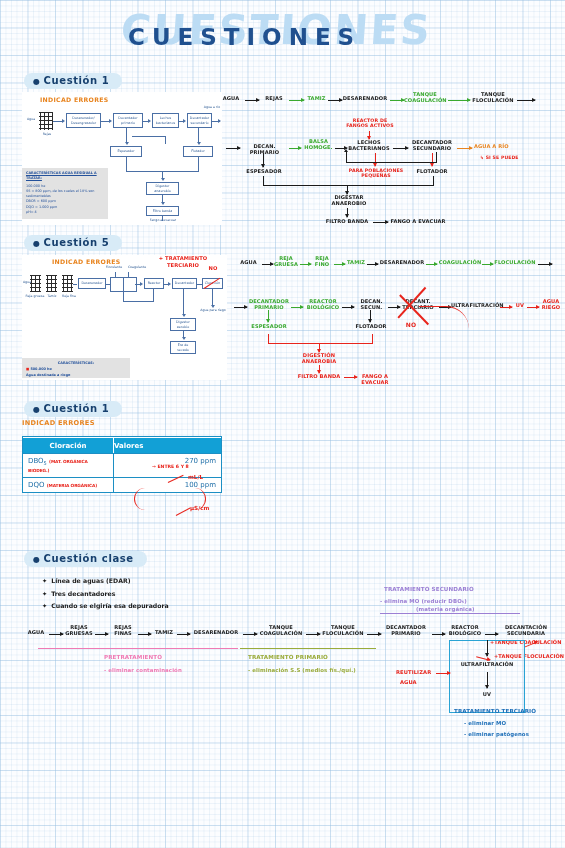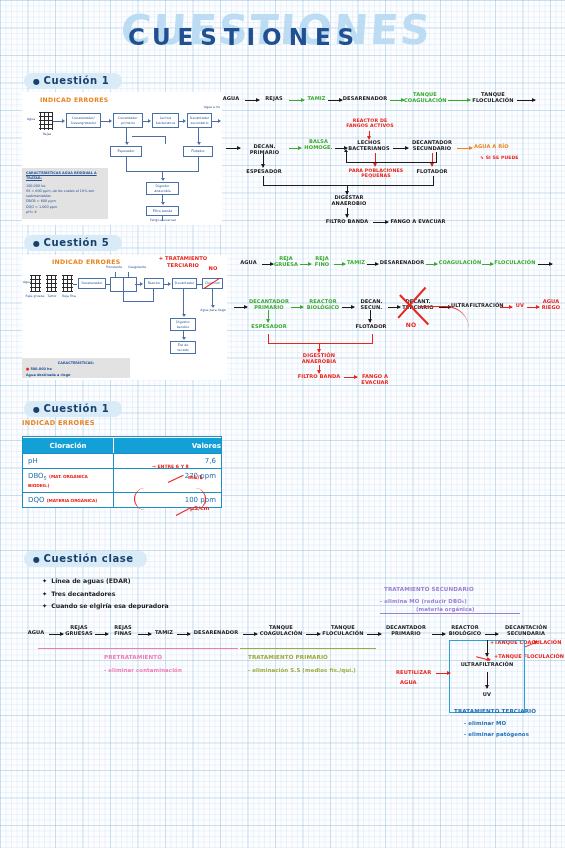--- a/index.html
+++ b/index.html
@@ -381,27 +381,23 @@
 </div>
 
 <div class="abs" style="left:24px;top:397px;">
   <span class="pill"><span class="dot">●</span><span>Cuestión  1</span></span>
 </div>
 <div class="abs ind" style="left:22px;top:419px;font-size:6.6px;">INDICAD ERRORES</div>
 
 <div id="tbl">
   <div class="sub">
     <div class="c1">Cloración</div>
-    <div class="c2" style="text-align:right;">Valores</div>
-  </div>
-
-  <div class="row">
-    <div class="c1">pH</div>
-    <div class="c2"><span>7,6</span></div>
-  </div>
+    <div class="c2" style="text-align:left;">Valores</div>
+  </div>
+
   <div class="row">
     <div class="c1"><span>DBO</span><sub style="font-size:5px;">5</sub> <span class="paren">(MAT. ORGÁNICA BIODEG.)</span></div>
     <div class="c2"><span>270 ppm</span></div>
   </div>
   <div class="row">
     <div class="c1"><span>DQO</span> <span class="paren">(MATERIA ORGÁNICA)</span></div>
     <div class="c2"><span>100 ppm</span></div>
   </div>
 </div>
 

